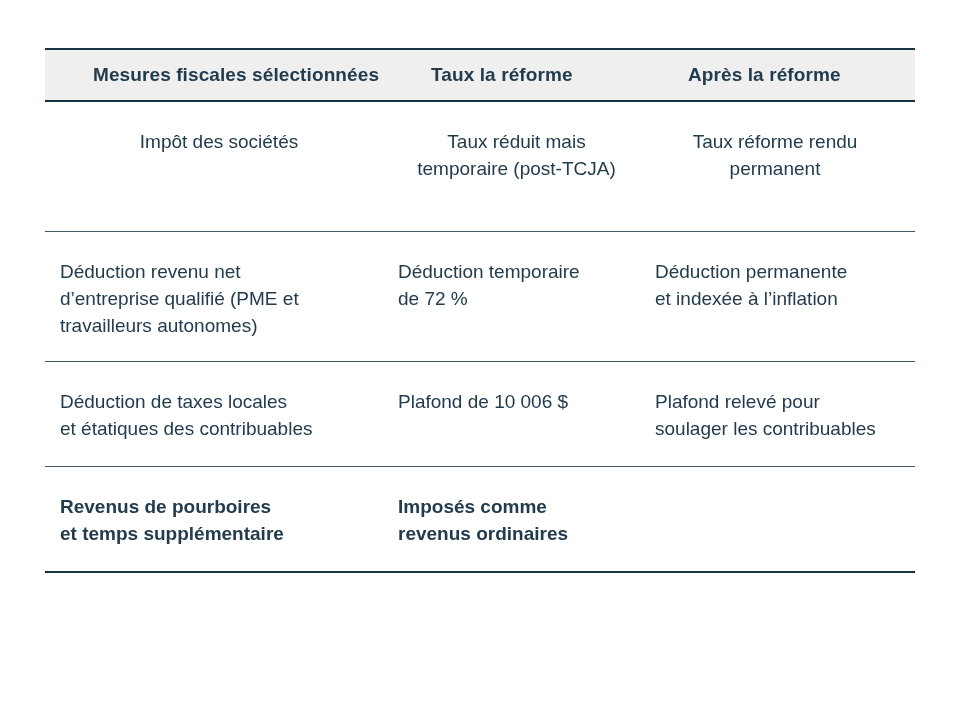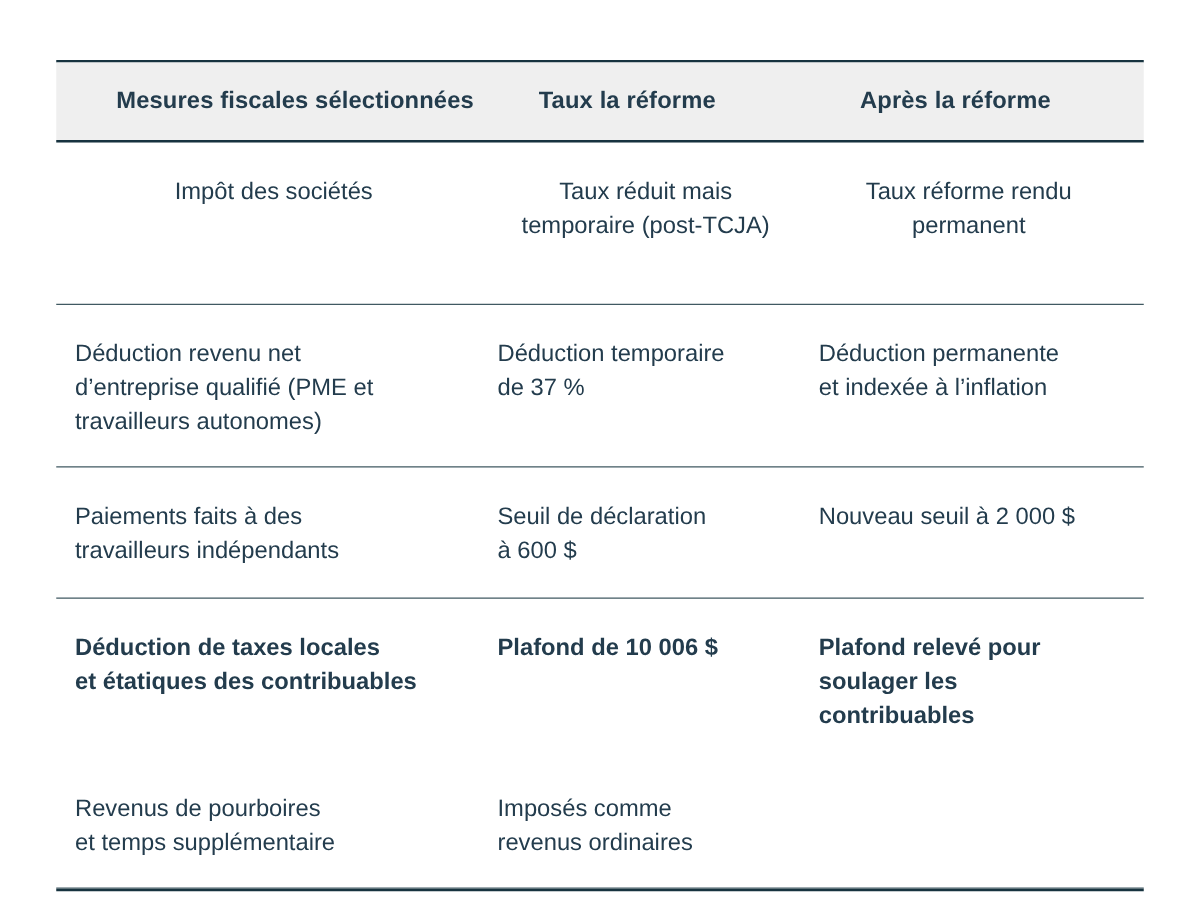--- a/index.html
+++ b/index.html
@@ -20,21 +20,21 @@
     left: 45px;
     top: 48px;
     width: 870px;
     border-top: 2px solid #17333f;
     border-bottom: 2px solid #17333f;
   }
   .thead {
     display: grid;
     grid-template-columns: 353px 257px 260px;
     align-items: center;
-    height: 64px;
+    height: 52px;
     background: #efefef;
     border-bottom: 2px solid #17333f;
     box-sizing: border-box;
     padding-left: 33px;
   }
   .th {
     font-size: 19px;
     font-weight: bold;
     letter-spacing: 0.1px;
     white-space: pre-line;
@@ -80,32 +80,25 @@
 temporaire (post-TCJA)</div>
     <div class="td">Taux réforme rendu
 permanent</div>
   </div>
 
   <div class="tr">
     <div class="td">Déduction revenu net
 d’entreprise qualifié (PME et
 travailleurs autonomes)</div>
     <div class="td">Déduction temporaire
-de 37 %</div>
+de 72 %</div>
     <div class="td">Déduction permanente
 et indexée à l’inflation</div>
   </div>
 
-  <div class="tr">
-    <div class="td">Paiements faits à des
-travailleurs indépendants</div>
-    <div class="td">Seuil de déclaration
-à 600 $</div>
-    <div class="td">Nouveau seuil à 2 000 $</div>
-  </div>
 
   <div class="tr">
     <div class="td">Déduction de taxes locales
 et étatiques des contribuables</div>
     <div class="td">Plafond de 10 006 $</div>
     <div class="td">Plafond relevé pour
 soulager les contribuables</div>
   </div>
 
   <div class="tr">

